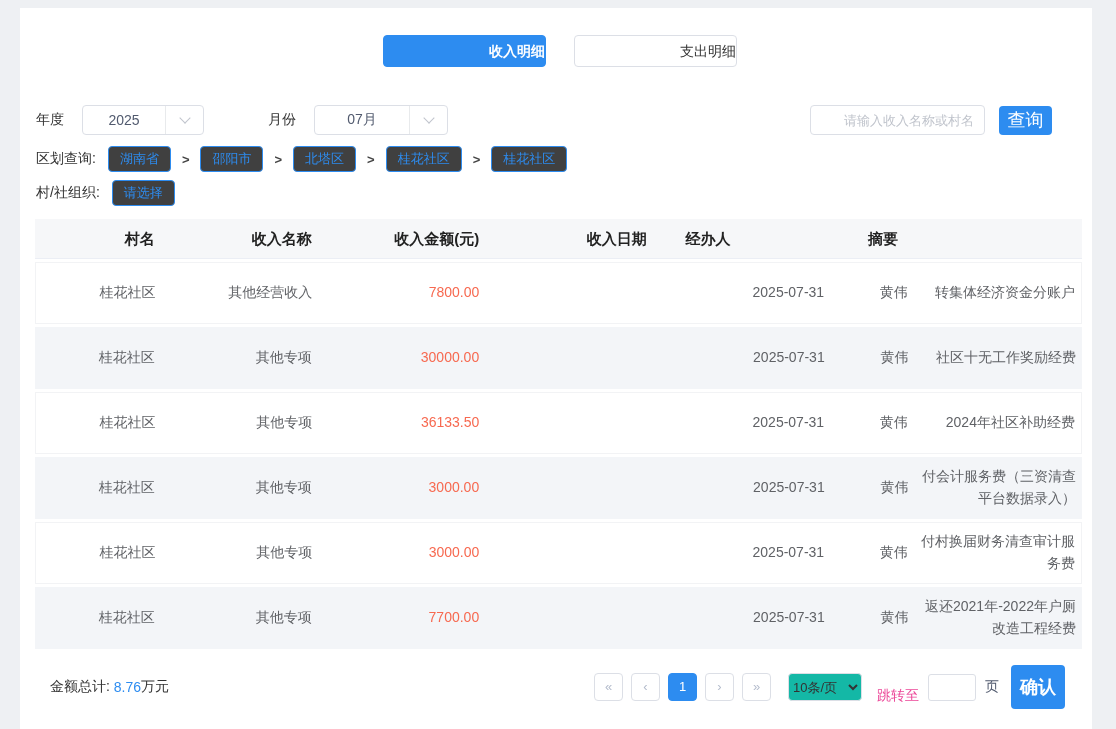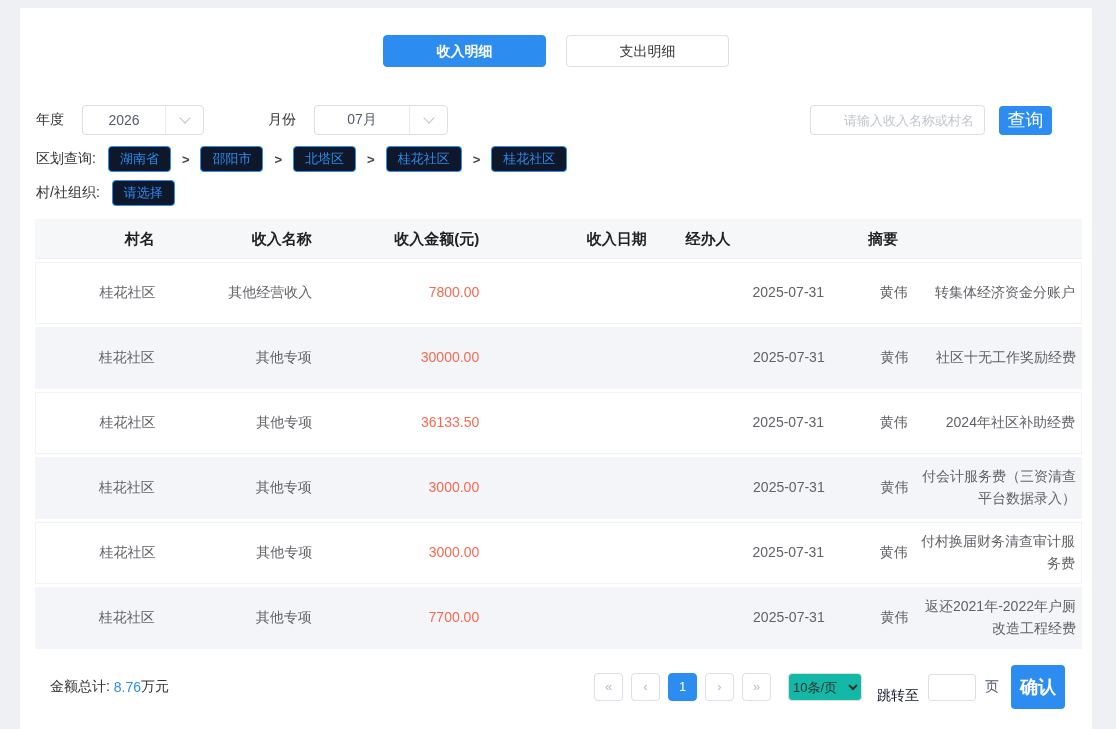--- a/index.html
+++ b/index.html
@@ -12,22 +12,22 @@
   .card {
     position: absolute;
     left: 20px; top: 8px; right: 24px; bottom: 0;
     background: #ffffff;
   }
 
   
   .tabs { padding-top: 27px; display: flex; justify-content: center; gap: 20px; }
   .tab {
     width: 163px; height: 32px; line-height: 30px;
-    text-align: center; font-size: 14px; border-radius: 4px;
-    cursor: pointer; border: 1px solid #dcdfe6; background: #fff; color: #333;
+    text-align: right; font-size: 14px; border-radius: 4px;
+    cursor: pointer; border: 1px solid #dcdfe6; background: #fff; color: #333; margin-left: 8px;
   }
   .tab.active { background: #2d8cf0; border-color: #2d8cf0; color: #fff; font-weight: bold; }
 
   
   .filter-row {
     margin-top: 38px; padding: 0 40px 0 16px;
     display: flex; align-items: center; font-size: 14px;
   }
   .flabel { color: #333; white-space: nowrap; }
   .select-box {
@@ -56,21 +56,21 @@
   }
   .search-input::placeholder { color: #c0c4cc; }
   .btn-blue {
     background: #2d8cf0; color: #fff; border: none; border-radius: 4px;
     font-size: 18px; cursor: pointer; font-family: inherit;
   }
   .search-btn { width: 53px; height: 29px; margin-left: 14px; }
 
   .crumb-row { margin-top: 11px; padding: 0 16px; display: flex; align-items: center; font-size: 14px; }
   .chip {
-    border: 1px solid #2d8cf0; color: #2d8cf0; background: #0f172a;
+    border: 1px solid #2d8cf0; color: #2d8cf0; background: #404040;
     border-radius: 4px; padding: 3px 11px; font-size: 13px; cursor: pointer; white-space: nowrap;
   }
   .crumb-sep { color: #444; margin: 0 11px; font-size: 13px; font-weight: bold; }
   .crumb-label { margin-right: 12px; }
   .org-row { margin-top: 8px; }
 
   
   .table { margin: 13px 10px 0 15px; }
   .thead {
     display: flex; align-items: center; height: 40px; background: #f6f7f9;
@@ -99,21 +99,21 @@
     min-width: 29px; height: 28px; margin-left: 8px;
     border: 1px solid #dcdfe6; border-radius: 4px; background: #fff;
     color: #b4bccc; font-size: 13px; line-height: 26px; text-align: center; cursor: pointer;
   }
   .pg-btn.current { background: #2d8cf0; border-color: #2d8cf0; color: #fff; }
   .page-size {
     height: 28px; margin-left: 17px; width: 74px;
     border: 1px solid #dcdfe6; border-radius: 4px; background: #14b8a6;
     font-size: 13px; color: #333; font-family: inherit; outline: none;
   }
-  .jump-label { margin-left: 15px; color: #0f172a; margin-top: 17px; }
+  .jump-label { margin-left: 15px; color: #ec4899; margin-top: 17px; }
   .jump-input {
     width: 48px; height: 27px; margin-left: 9px;
     border: 1px solid #dcdfe6; border-radius: 3px; outline: none;
     font-family: inherit; padding: 0 5px; font-size: 13px;
   }
   .jump-unit { margin-left: 9px; color: #515a6e; }
   .confirm-btn { width: 54px; height: 44px; margin-left: 12px; font-weight: bold; }
 </style>
 </head>
 <body>
@@ -121,21 +121,21 @@
 <div class="card">
 
   <div class="tabs">
     <div class="tab active">收入明细</div>
     <div class="tab">支出明细</div>
   </div>
 
   <div class="filter-row">
     <span class="flabel">年度</span>
     <div class="select-box year-select">
-      <span class="val">2026</span>
+      <span class="val">2025</span>
       <span class="caret-zone">
           <span class="caret"></span>
         </span>
     </div>
     <span class="flabel month-label">月份</span>
     <div class="select-box month-select">
       <span class="val">07月</span>
       <span class="caret-zone">
           <span class="caret"></span>
         </span>

